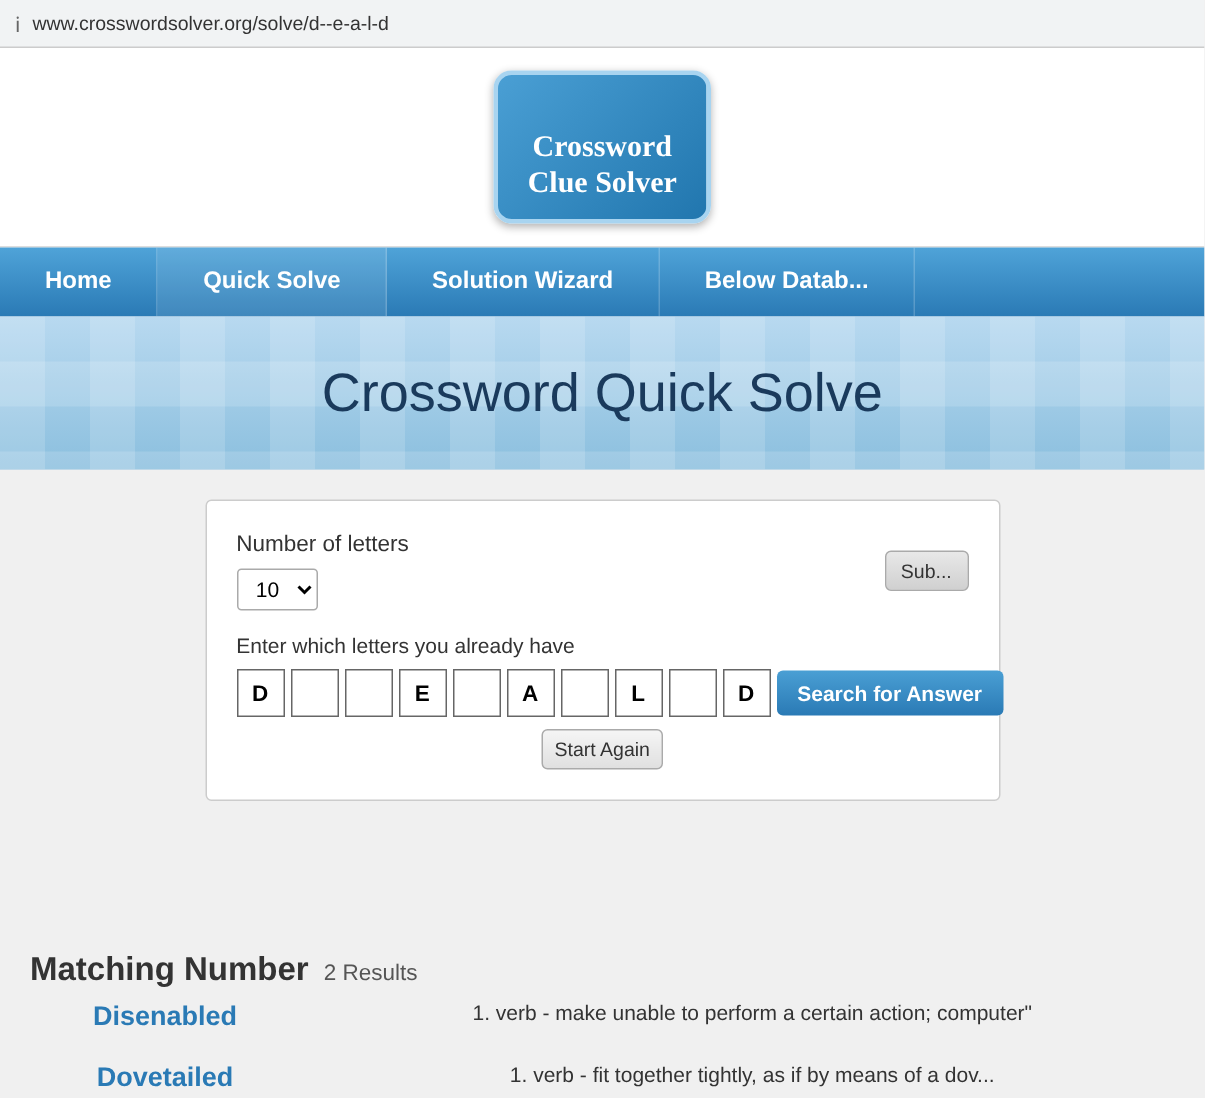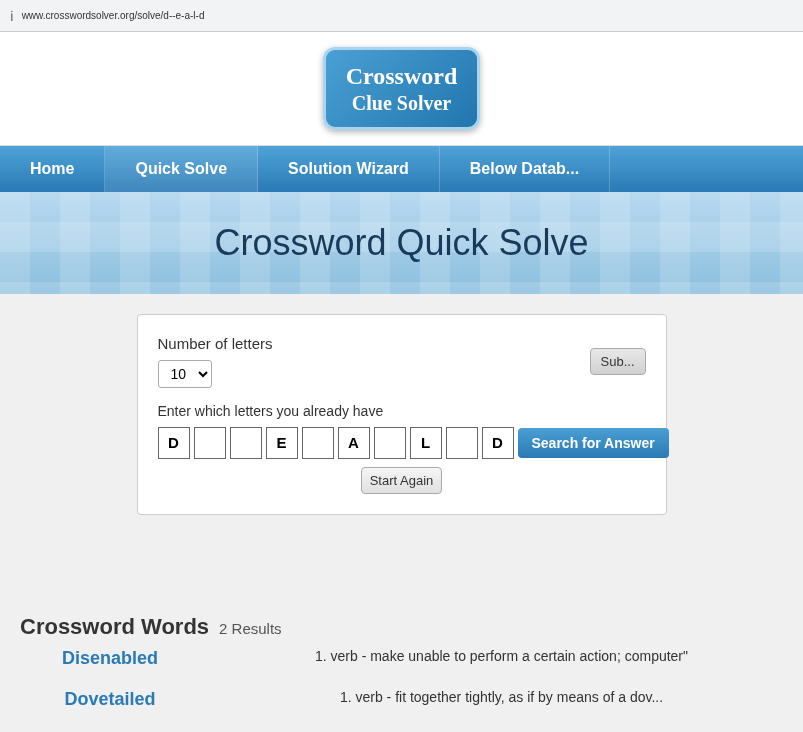--- a/index.html
+++ b/index.html
@@ -12,21 +12,21 @@
       padding: 6px 10px;
       display: flex;
       align-items: center;
       gap: 8px;
     }
     .address-bar .info-icon {
       color: #666;
       font-size: 14px;
     }
     .address-bar .url-text {
-      font-size: 10px;
+      font-size: 13px;
       color: #333;
     }
 
     
     .logo-area {
       background: white;
       display: flex;
       justify-content: center;
       align-items: center;
       padding: 15px;
@@ -38,21 +38,21 @@
       padding: 12px 20px;
       color: white;
       font-size: 22px;
       font-weight: bold;
       font-family: Georgia, serif;
       text-align: center;
       line-height: 1.2;
       border: 3px solid #a8d4f0;
       box-shadow: 0 2px 6px rgba(0,0,0,0.3);
     }
-    .logo-box .line1 { font-size: 24px; }
+    .logo-box .line1 { font-size: 20px; margin-top: 24px; }
     .logo-box .line2 { font-size: 20px; }
 
     
     .nav-bar {
       background: linear-gradient(to bottom, #4fa3d8, #2a7ab5);
       display: flex;
       align-items: stretch;
       overflow: hidden;
     }
     .nav-item {
@@ -305,21 +305,21 @@
       </div>
       <div class="start-again-row">
         <button class="start-again-btn">Start Again</button>
       </div>
     </div>
   </div>
 </div>
 
 <div class="results-section">
   <div class="results-heading-row">
-    <span class="results-heading">Crossword Words</span>
+    <span class="results-heading">Matching Number</span>
     <span class="results-count">2 Results</span>
   </div>
   <div id="results-list">
       <div class="word-result">
       <a class="word-link" href="#">Disenabled</a>
       <span class="word-definition">1. verb - make unable to perform a certain action; computer"</span>
     </div>
       <div class="word-result">
       <a class="word-link" href="#">Dovetailed</a>
       <span class="word-definition">1. verb - fit together tightly, as if by means of a dov...</span>

